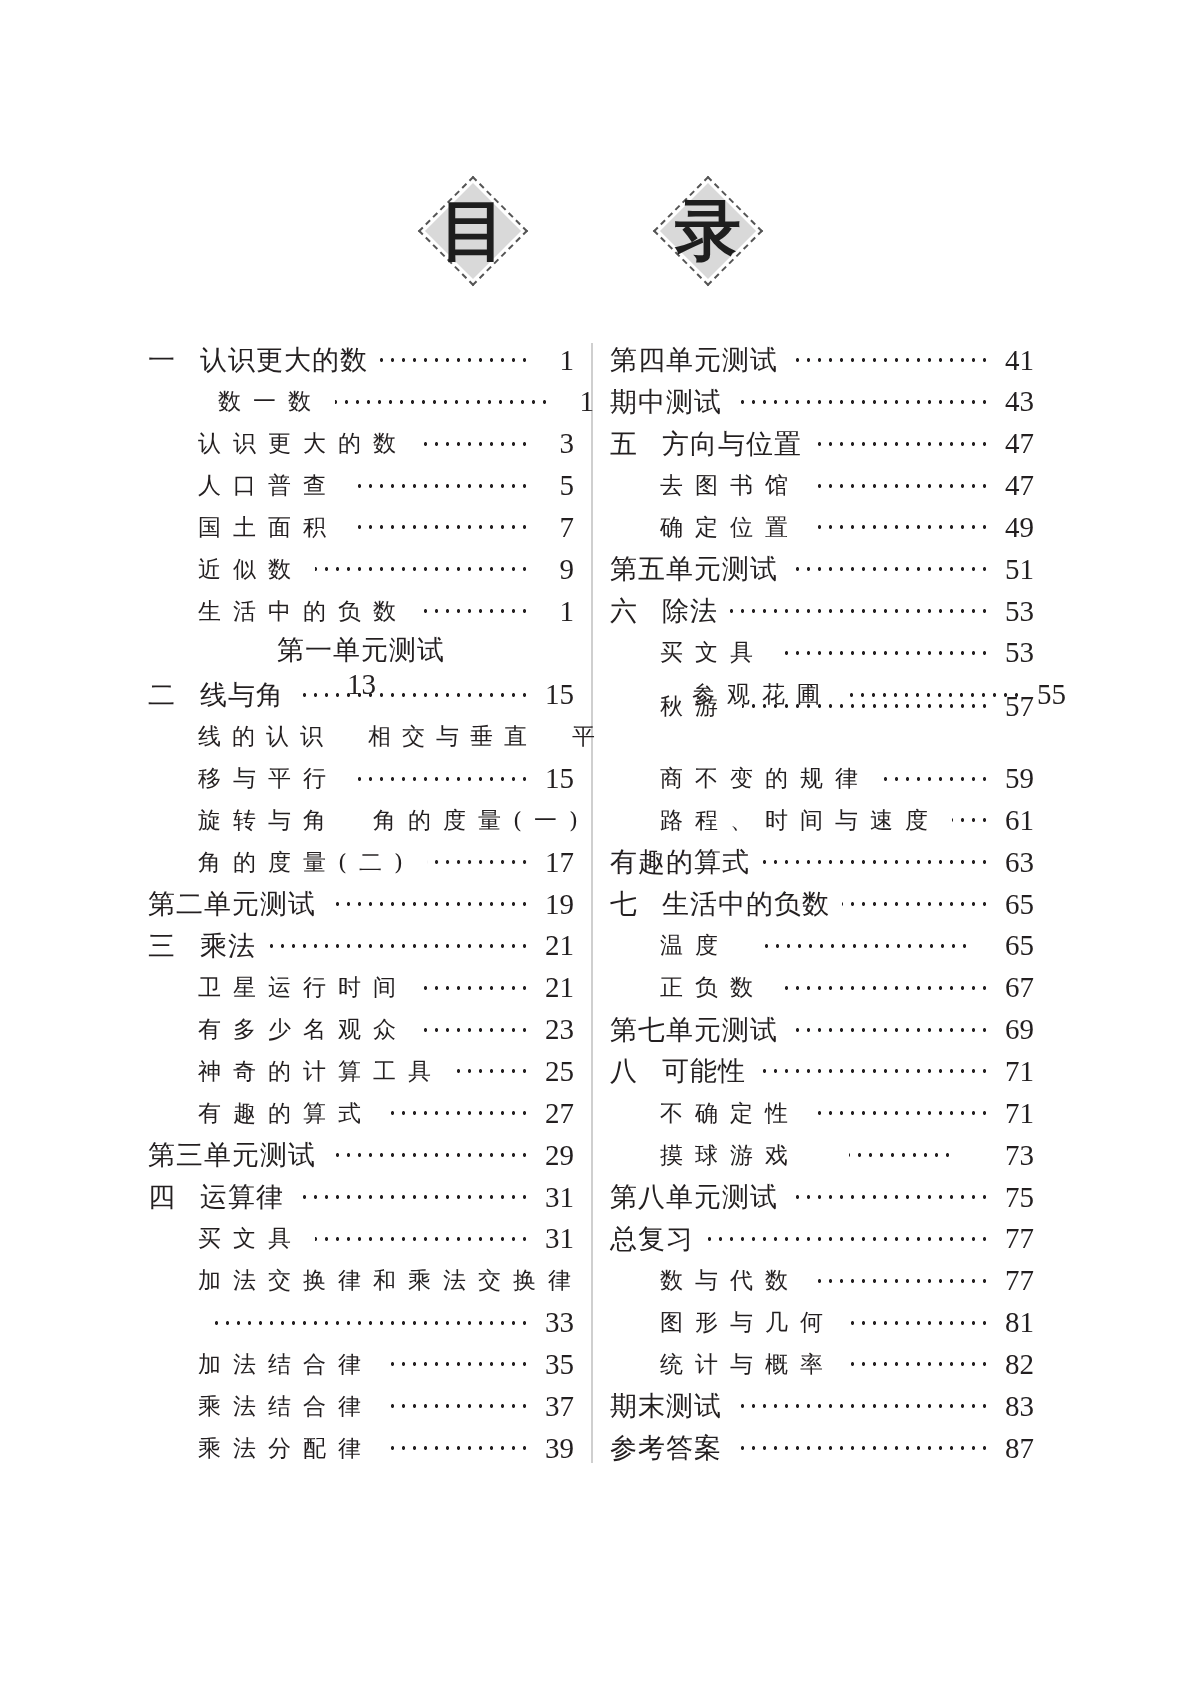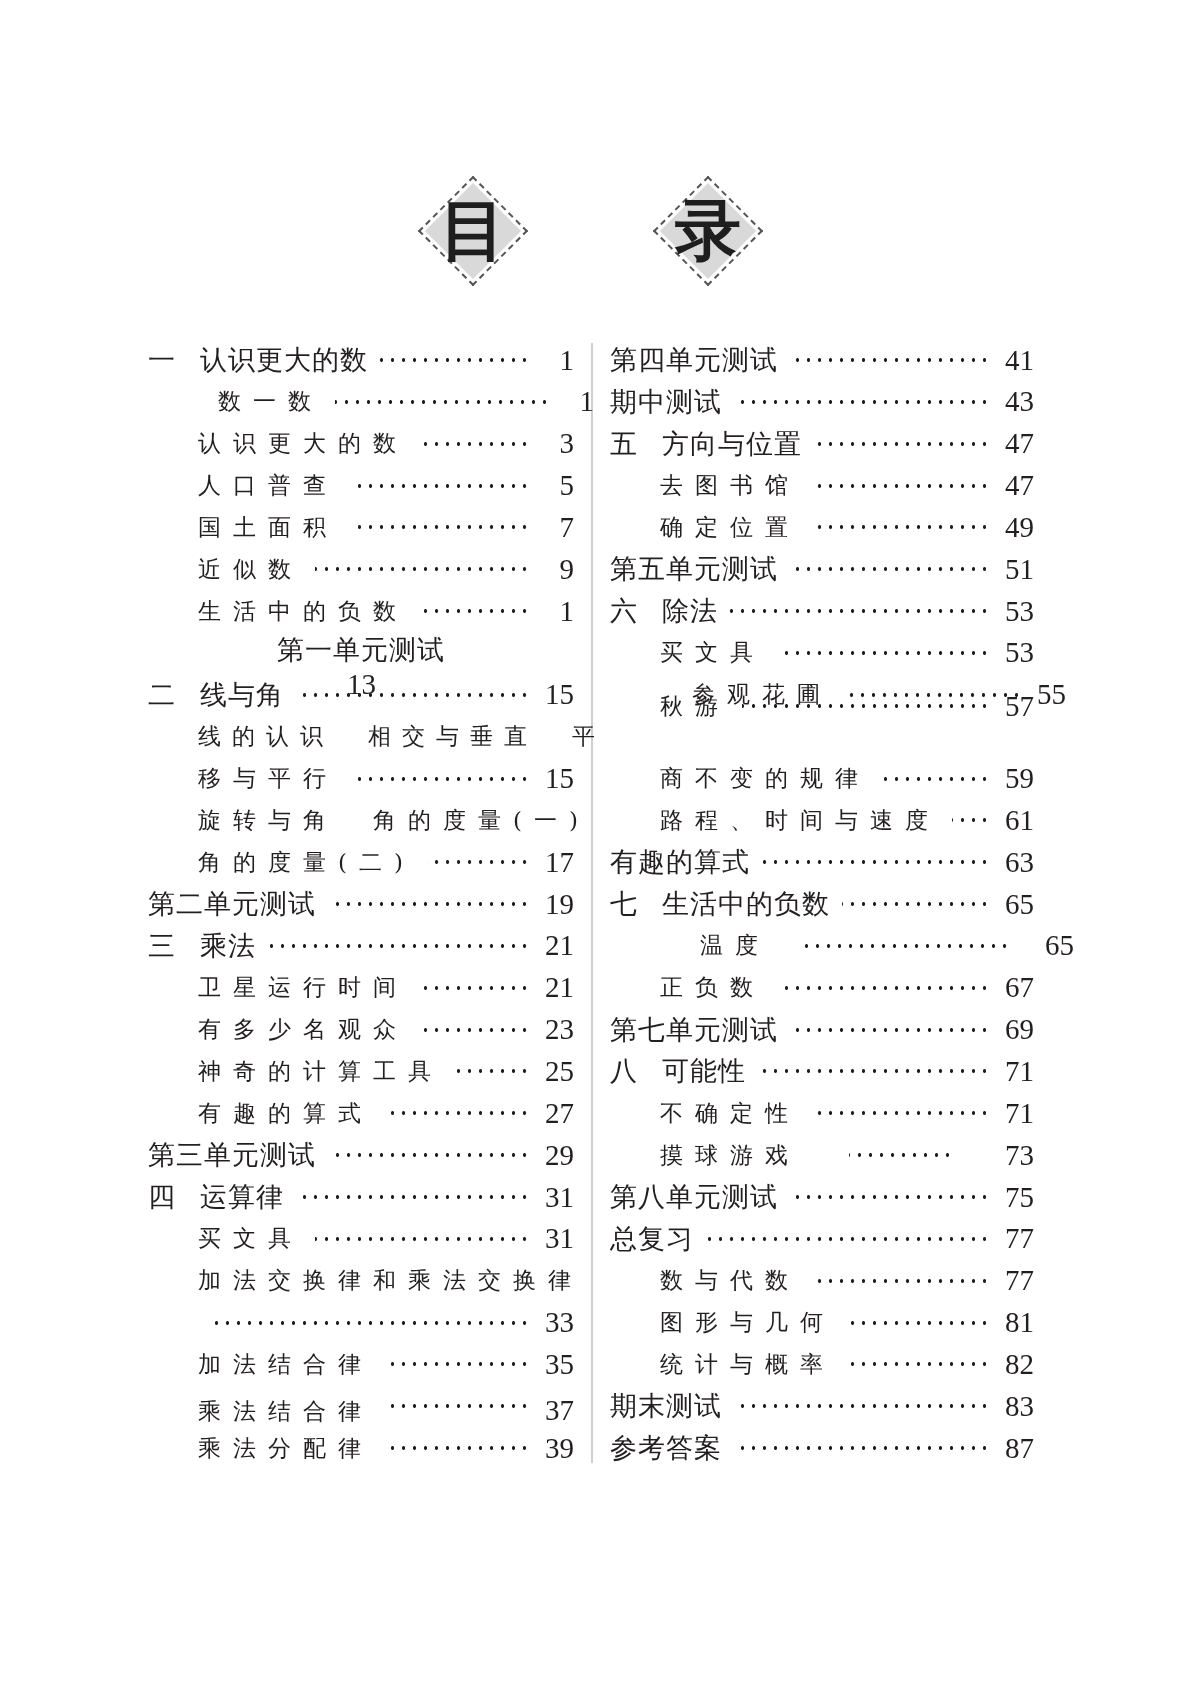--- a/index.html
+++ b/index.html
@@ -173,21 +173,21 @@
     <div class="row" style="left: 198px; top: 1301.55px; width: 376px;">
       <span class="label-sub"></span>
       <span class="dots" style="margin-left: 10px;"></span>
       <span class="page">33</span>
     </div>
     <div class="row" style="left: 198px; top: 1343.4px; width: 376px;">
       <span class="label-sub">加法结合律</span>
       <span class="dots"></span>
       <span class="page">35</span>
     </div>
-    <div class="row" style="left: 198px; top: 1385.25px; width: 376px; align-items: flex-end;">
+    <div class="row" style="left: 198px; top: 1385.25px; width: 376px;">
       <span class="label-sub">乘法结合律</span>
       <span class="dots"></span>
       <span class="page">37</span>
     </div>
     <div class="row" style="left: 198px; top: 1427.1px; width: 376px;">
       <span class="label-sub">乘法分配律</span>
       <span class="dots"></span>
       <span class="page">39</span>
     </div>
   </div>
@@ -258,21 +258,21 @@
       <span class="label-main">有趣的算式</span>
       <span class="dots"></span>
       <span class="page">63</span>
     </div>
     <div class="row" style="left: 610px; top: 883.05px; width: 424px;">
       <span class="num-prefix">七</span>
       <span class="label-main">生活中的负数</span>
       <span class="dots"></span>
       <span class="page">65</span>
     </div>
-    <div class="row" style="left: 700px; top: 924.9px; width: 374px; gap: 20px;">
+    <div class="row" style="left: 660px; top: 924.9px; width: 374px; gap: 20px;">
       <span class="label-sub">温度</span>
       <span class="dots"></span>
       <span class="page">65</span>
     </div>
     <div class="row" style="left: 660px; top: 966.75px; width: 374px;">
       <span class="label-sub">正负数</span>
       <span class="dots"></span>
       <span class="page">67</span>
     </div>
     <div class="row" style="left: 610px; top: 1008.6px; width: 424px;">

